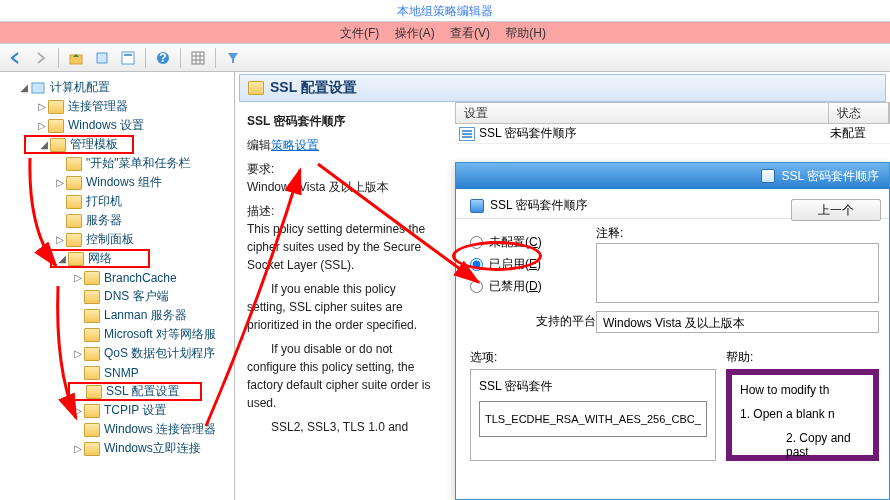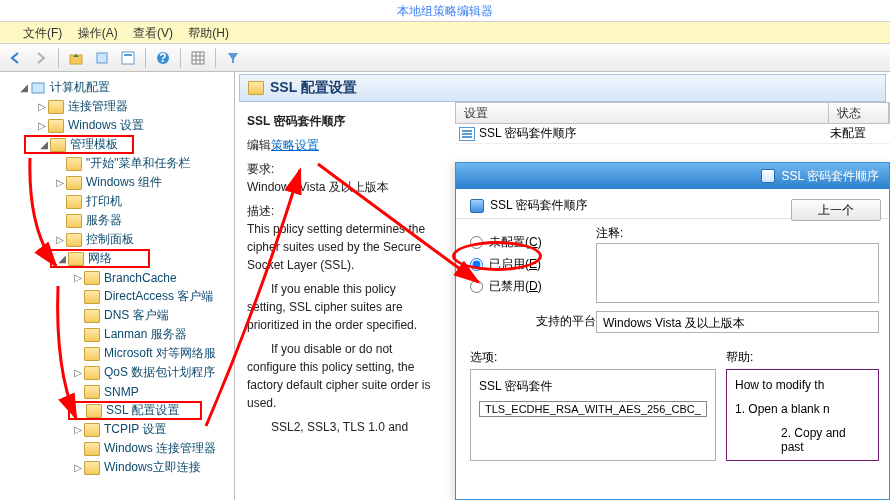--- a/index.html
+++ b/index.html
@@ -1,19 +1,19 @@
 <!DOCTYPE html>
 <html><head>
 <meta charset="utf-8">
 <style>
 * { box-sizing: border-box; font-family: "Microsoft YaHei", "Segoe UI", Tahoma, sans-serif; font-size: 12px; }
 body { margin: 0; padding: 0; background: #fff; width: 890px; height: 500px; overflow: hidden; position: relative; }
 
 .title-bar { height: 22px; background: #fff; border-bottom: 1px solid #d0d0d0; text-align: center; line-height: 22px; color: #3b82f6; }
-.menu-bar { height: 22px; background: #fef9c3; border-bottom: 1px solid #d0d0d0; padding-left: 23px; line-height: 22px; }
+.menu-bar { height: 22px; background: #fca5a5; border-bottom: 1px solid #d0d0d0; padding-left: 8px; line-height: 22px; text-align: center; }
 .menu-bar span { margin-right: 12px; color: #333; cursor: default; }
 
 .tool-bar { height: 28px; background: linear-gradient(#fdfdfd,#ececec); border-bottom: 1px solid #c0c0c0; display: flex; align-items: center; padding: 0 4px; gap: 4px; }
 .tool-bar .tb-btn { width: 22px; height: 22px; display: flex; align-items: center; justify-content: center; border: 1px solid transparent; border-radius: 2px; }
 .tool-bar .sep { width: 1px; height: 20px; background: #c0c0c0; margin: 0 2px; }
 
 .main { display: flex; height: calc(500px - 22px - 22px - 28px); }
 
 .tree-panel { width: 235px; border-right: 1px solid #c0c0c0; overflow: hidden; padding-top: 6px; background: #fff; }
 .tree-row { display: flex; align-items: center; height: 19px; white-space: nowrap; padding-right: 4px; }
@@ -51,22 +51,22 @@
 .radio-row { display:flex; align-items:center; height:22px; gap:6px; }
 .radio-row input { margin:0; }
 .radio-row .u { text-decoration: underline; }
 .note-lbl { position:absolute; left:140px; top:6px; }
 .note-box { position:absolute; left:140px; top:24px; right:10px; height:60px; border:1px solid #b0b0b0; background:#fff; }
 .plat-lbl { position:absolute; left:80px; top:94px; }
 .plat-box { position:absolute; left:140px; top:92px; right:10px; height:22px; border:1px solid #b0b0b0; background:#fff; padding:2px 6px; line-height:18px;}
 .opt-lbl { position:absolute; left:14px; top:130px; }
 .help-lbl { position:absolute; left:270px; top:130px; }
 .opt-panel { position:absolute; left:14px; top:150px; width:246px; height:92px; border:1px solid #b0b0b0; padding:8px; }
-.opt-panel input[type=text]{ width:100%; height:16px; border:1px solid #888; padding:1px 5px; font-size:11px;}
-.help-panel { position:absolute; left:270px; top:150px; right:10px; height:92px; border:1px solid #701a75; padding:8px; }
+.opt-panel input[type=text]{ width:100%; height:36px; border:1px solid #888; padding:1px 5px; font-size:11px;}
+.help-panel { position:absolute; left:270px; top:150px; right:10px; height:92px; border:6px solid #701a75; padding:8px; }
 
 .red-radio-hl { position:absolute; border:3px solid #ff0000; border-radius:50%; width:90px; height:30px; pointer-events:none; }
 
 svg.arrow { position:absolute; pointer-events:none; z-index:50; }
 
 .doc-sheet-icon { width:14px; height:14px; background:#fff; border:1px solid #5a9bd5; position:relative; }
 .doc-sheet-icon::before { content:""; position:absolute; left:2px; top:2px; right:2px; height:2px; background:#5a9bd5; box-shadow:0 3px 0 #5a9bd5, 0 6px 0 #5a9bd5;}
 
 </style>
 </head>
@@ -186,25 +186,20 @@
       </div>
     <div class="tree-row pad3 hl-red" style="width:100px;margin-left:50px;padding-left:4px;">
         <span class="exp">◢</span>
         <span class="fold"></span>
         <span class="lbl">网络</span>
       </div>
     <div class="tree-row pad4">
         <span class="exp">▷</span>
         <span class="fold"></span>
         <span class="lbl">BranchCache</span>
-      </div>
-    <div class="tree-row pad4">
-        <span class="exp">&nbsp;</span>
-        <span class="fold"></span>
-        <span class="lbl">DirectAccess 客户端</span>
       </div>
     <div class="tree-row pad4">
         <span class="exp">&nbsp;</span>
         <span class="fold"></span>
         <span class="lbl">DNS 客户端</span>
       </div>
     <div class="tree-row pad4">
         <span class="exp">&nbsp;</span>
         <span class="fold"></span>
         <span class="lbl">Lanman 服务器</span>

